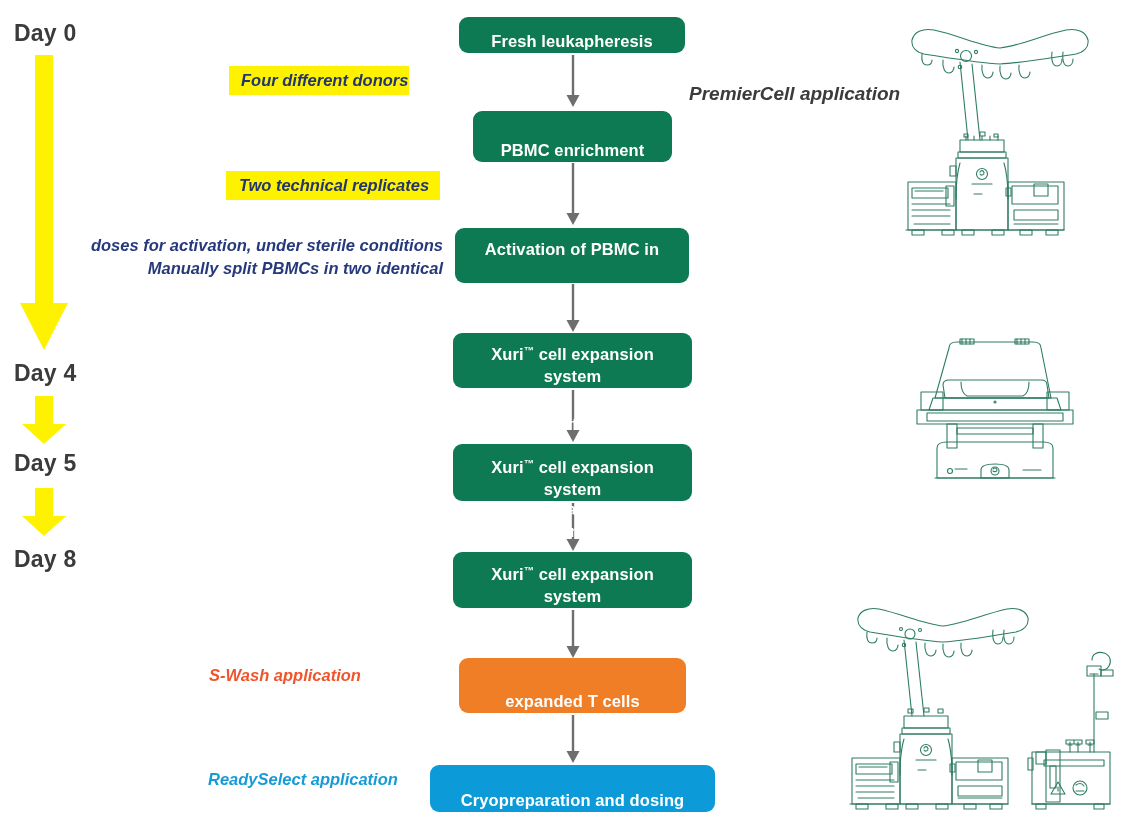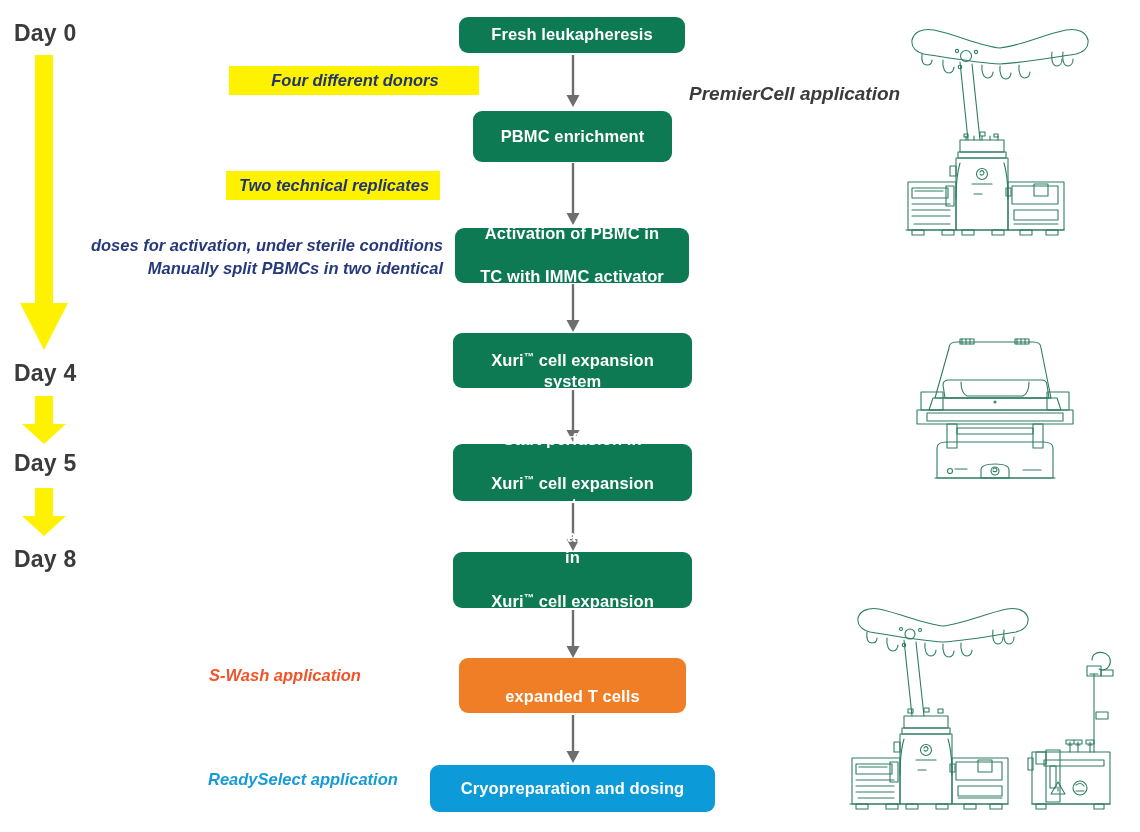--- a/index.html
+++ b/index.html
@@ -36,21 +36,21 @@
 
   
   .flow-box {
     position: absolute;
     border-radius: 9px;
     color: #ffffff;
     font-weight: bold;
     font-size: 16.5px;
     line-height: 1.32;
     display: flex;
-    align-items: center;
+    align-items: flex-end;
     justify-content: center;
     text-align: center;
     letter-spacing: 0.1px;
     box-sizing: border-box;
     padding: 0 10px;
   }
   .flow-box span { display: block; }
   .box-green  { background: #0d7a54; }
   .box-orange { background: #f07e26; }
   .box-blue   { background: #0c9ad8; }
@@ -146,21 +146,21 @@
   <div class="day-label" style="left:14px; top:450px;">Day 5</div>
 
   <div class="yellow-arrow" style="left:22px; top:488px;">
     <svg width="44" height="48" viewBox="0 0 44 48">
       <path d="M13,0 H31 V28 H44 L22,48 L0,28 H13 Z" fill="#fff200"></path>
     </svg>
   </div>
 
   <div class="day-label" style="left:14px; top:546px;">Day 8</div>
 
-  <div class="highlight-note" style="left:229px; top:66px; width:250px;">Four different donors</div>
+  <div class="highlight-note" style="left:229px; top:66px; width:180px;">Four different donors</div>
 
   <div class="highlight-note" style="left:226px; top:171px; width:214px;">Two technical replicates</div>
 
   <div class="note-navy" style="left:44px; top:234px; width:399px;">
     <div>doses for activation, under sterile conditions</div>
     <div>Manually split PBMCs in two identical</div>
   </div>
 
   <div class="note-dark" style="left:689px; top:83px;">PremierCell application</div>
 
@@ -186,21 +186,20 @@
   <div class="connector" style="left:566px; top:163px;">
     <svg width="14" height="62" viewBox="0 0 14 62">
       <line x1="7" y1="0" x2="7" y2="52" stroke="#6e6e6e" stroke-width="2.4"></line>
       <path d="M0.5,50 L13.5,50 L7,62 Z" fill="#6e6e6e"></path>
     </svg>
   </div>
 
   <div class="flow-box box-green" style="left:455px; top:228px; width:234px; height:55px;">
     <span>
       <span>Activation of PBMC in</span><br>
-      <span>TC with IMMC activator</span>
     </span>
   </div>
 
   <div class="connector" style="left:566px; top:284px;">
     <svg width="14" height="48" viewBox="0 0 14 48">
       <line x1="7" y1="0" x2="7" y2="38" stroke="#6e6e6e" stroke-width="2.4"></line>
       <path d="M0.5,36 L13.5,36 L7,48 Z" fill="#6e6e6e"></path>
     </svg>
   </div>
 

